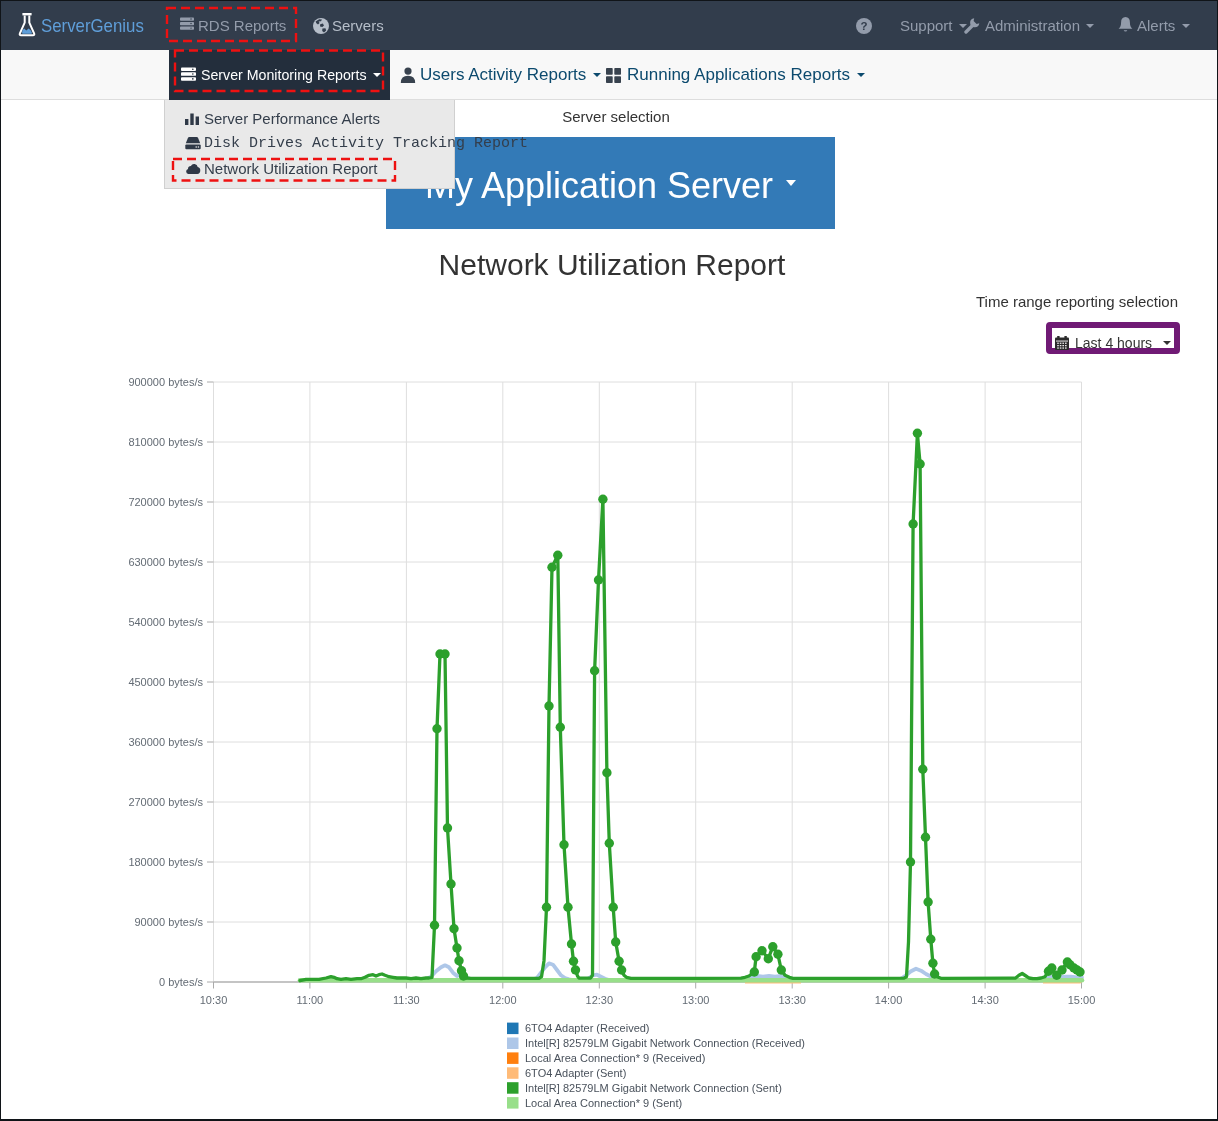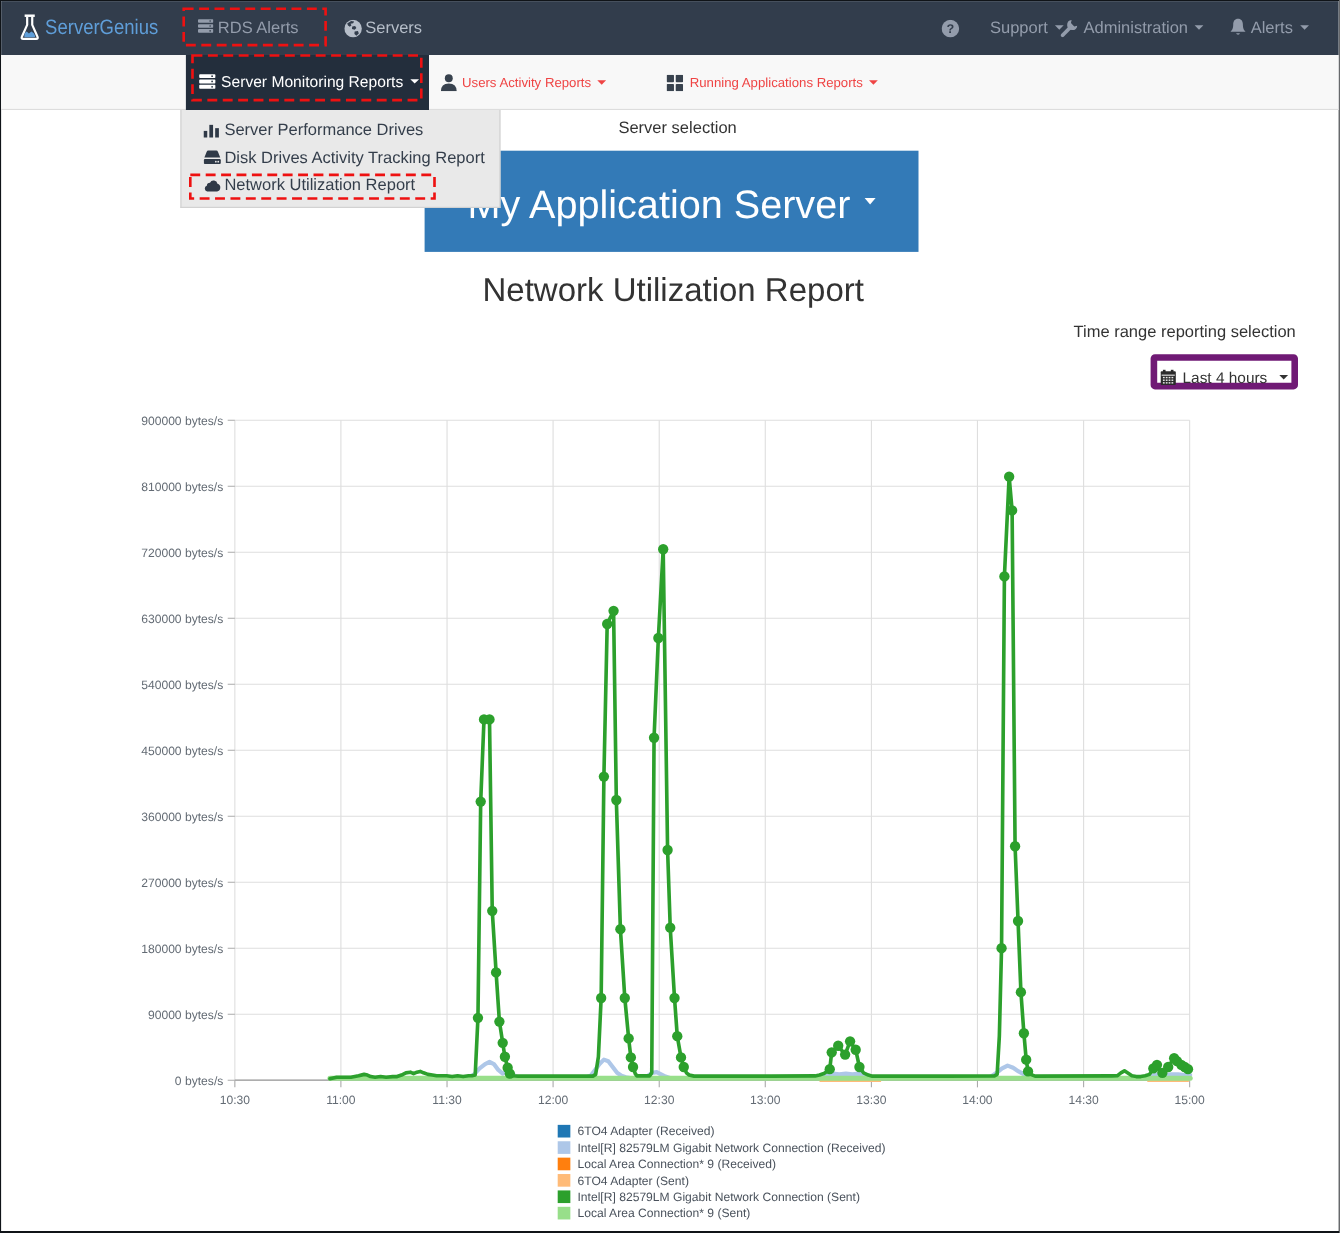--- a/index.html
+++ b/index.html
@@ -8,21 +8,21 @@
 #page{position:relative;width:1218px;height:1121px;border:1px solid #101418;border-bottom:2px solid #101418;background:#fff;overflow:hidden;padding-left:16px;}
 .abs{position:absolute;}
 
 #nav1{position:absolute;left:0;top:0;width:100%;height:49px;background:#323d4c;}
 .nav1link{position:absolute;top:0;height:49px;line-height:49px;color:#939cab;font-size:15px;white-space:nowrap;}
 #brand{position:absolute;left:40px;top:0;height:49px;line-height:49px;color:#5f9ed9;font-size:19px;transform:scaleX(0.885);transform-origin:0 50%;}
 .caret{display:inline-block;width:0;height:0;border-left:4px solid transparent;border-right:4px solid transparent;border-top:4px solid currentColor;vertical-align:middle;margin-left:2px;position:relative;top:-1px;}
 
 #nav2{position:absolute;left:0;top:49px;width:100%;height:50px;background:#f8f8f8;border-bottom:1px solid #ddd;}
 #nav2active{position:absolute;left:168px;top:49px;width:221px;height:50px;background:#232e3c;color:#fff;font-size:15px;line-height:50px;}
-.nav2link{position:absolute;top:49px;height:50px;line-height:50px;color:#ef4444;font-size:12px;white-space:nowrap;}
+.nav2link{position:absolute;top:49px;height:50px;line-height:50px;color:#0c4a6e;font-size:17px;white-space:nowrap;}
 
 #menu{position:absolute;z-index:30;left:163px;top:99px;width:291px;height:89px;background:#e9e9e9;border:1px solid #d0d0d0;border-top:none;}
 .mitem{position:absolute;left:0;width:100%;height:25px;line-height:25px;color:#343e4b;font-size:15px;}
 .mitem svg{position:absolute;left:20px;top:5px;}
 .mitem span{position:absolute;left:39px;top:0;white-space:nowrap;}
 
 #srvsel{position:absolute;left:0;top:107px;width:1230px;text-align:center;font-size:15px;color:#333;}
 #bluebtn{position:absolute;left:385px;top:136px;width:449px;height:92px;background:#337ab7;color:#fff;text-align:center;}
 #bluebtn .t{position:absolute;left:0;top:28px;width:100%;font-size:36px;}
 #bluebtn .caret{border-left-width:5.5px;border-right-width:5.5px;border-top-width:6px;margin-left:3px;top:-5px;}
@@ -46,21 +46,21 @@
         <rect x="0" y="0" width="17" height="4" rx="1"></rect>
         <rect x="0" y="5.5" width="17" height="4" rx="1"></rect>
         <rect x="0" y="11" width="17" height="4" rx="1"></rect>
       </g>
     <g fill="#323d4c">
         <circle cx="13.4" cy="2" r="0.9"></circle>
         <circle cx="13.4" cy="7.5" r="0.9"></circle>
         <circle cx="13.4" cy="13" r="0.9"></circle>
       </g>
   </svg>
-  <div class="nav1link" style="left:197px;">RDS Alerts</div>
+  <div class="nav1link" style="left:197px;">RDS Reports</div>
   <svg class="abs" style="left:312px;top:17px" width="16" height="16" viewBox="0 0 16 16">
     <circle cx="8" cy="8" r="8" fill="#b6bec9"></circle>
     <path d="M6.2 1.2 L9 1.6 L8 3.2 L5.6 3.6 L6.6 5 L5 6.4 L3.4 5.2 L2.6 3.4 Z" fill="#323d4c"></path>
     <path d="M7.2 6.2 L9.8 5.6 L11 7.4 L9.4 9 L7 8.4 Z" fill="#323d4c"></path>
     <path d="M9.4 10.6 L12.4 10.2 L13.2 12.4 L11 14.4 L9.2 13 Z" fill="#323d4c"></path>
   </svg>
   <div class="nav1link" style="left:331px;color:#b6bec9;">Servers</div>
 
   <svg class="abs" style="left:855px;top:17px" width="16" height="16" viewBox="0 0 16 16">
     <circle cx="8" cy="8" r="8" fill="#939cab"></circle>
@@ -110,23 +110,23 @@
 
   <div id="menu">
     <div class="mitem" style="top:6px;">
       <svg width="15" height="15" viewBox="0 0 15 15">
           <g fill="#2f3947">
             <rect x="0" y="8" width="3.4" height="6"></rect>
             <rect x="5.3" y="2.5" width="3.4" height="11.5"></rect>
             <rect x="10.6" y="5.5" width="3.4" height="8.5"></rect>
           </g>
         </svg>
-      <span>Server Performance Drives</span>
+      <span>Server Performance Alerts</span>
     </div>
-    <div class="mitem" style="top:31px;">
+    <div class="mitem" style="top:31px;font-family:Liberation Mono, monospace;">
       <svg width="16" height="15" viewBox="0 0 16 15">
           <path d="M2.9 1.9 Q3.3 0.9 4.3 0.9 L11.7 0.9 Q12.7 0.9 13.1 1.9 L15.2 7.2 L0.8 7.2 Z" fill="#2f3947"></path>
           <rect x="0.3" y="8.6" width="15.4" height="4.6" rx="1" fill="#2f3947"></rect>
           <g fill="#e9e9e9">
             <circle cx="11.2" cy="11" r="0.8"></circle>
             <circle cx="13.4" cy="11" r="0.8"></circle>
           </g>
         </svg>
       <span>Disk Drives Activity Tracking Report</span>
     </div>

